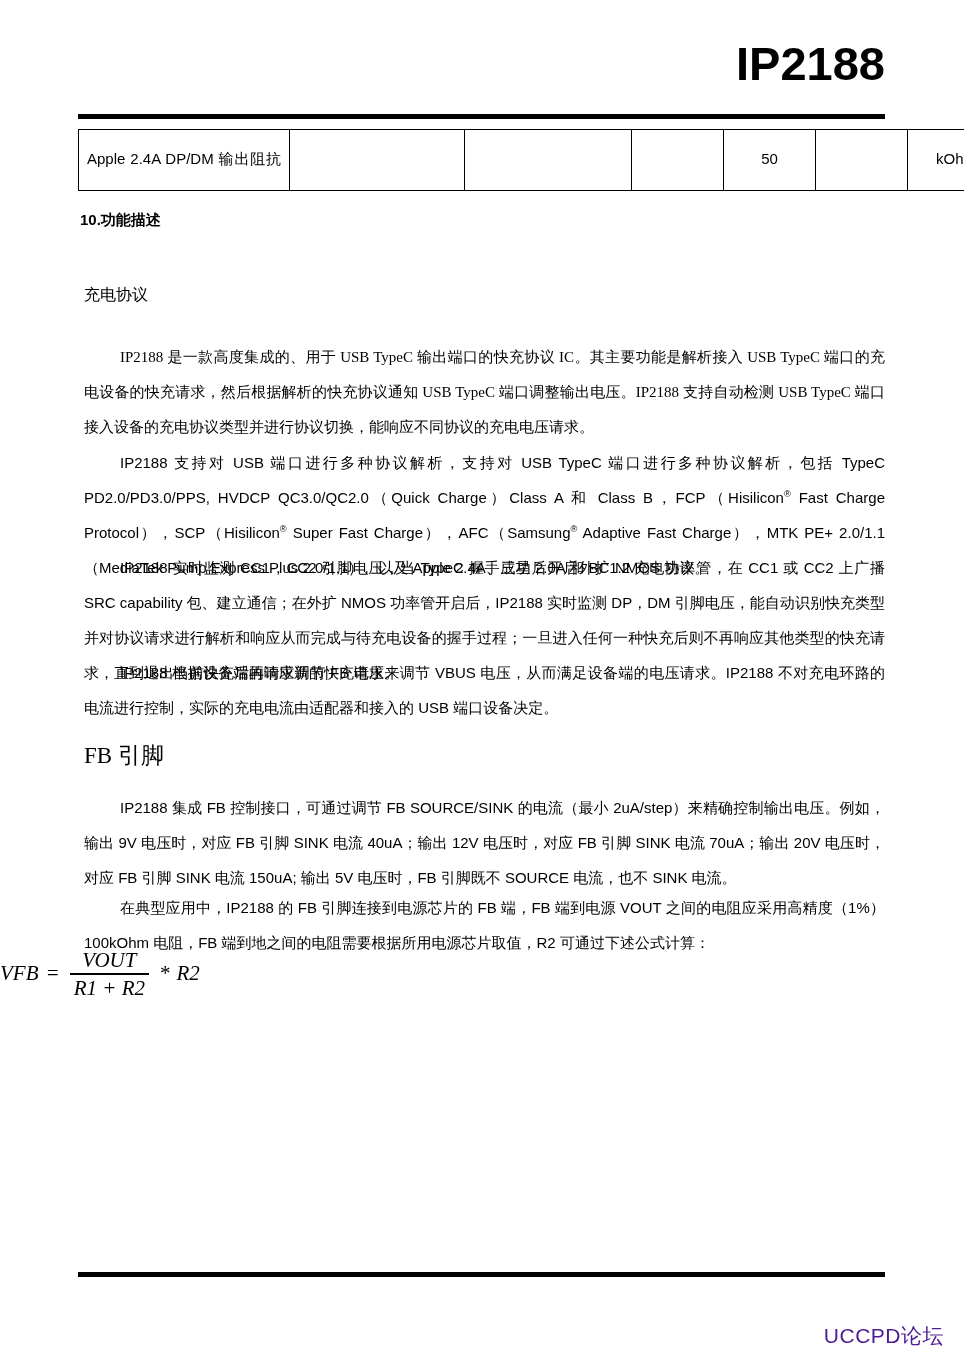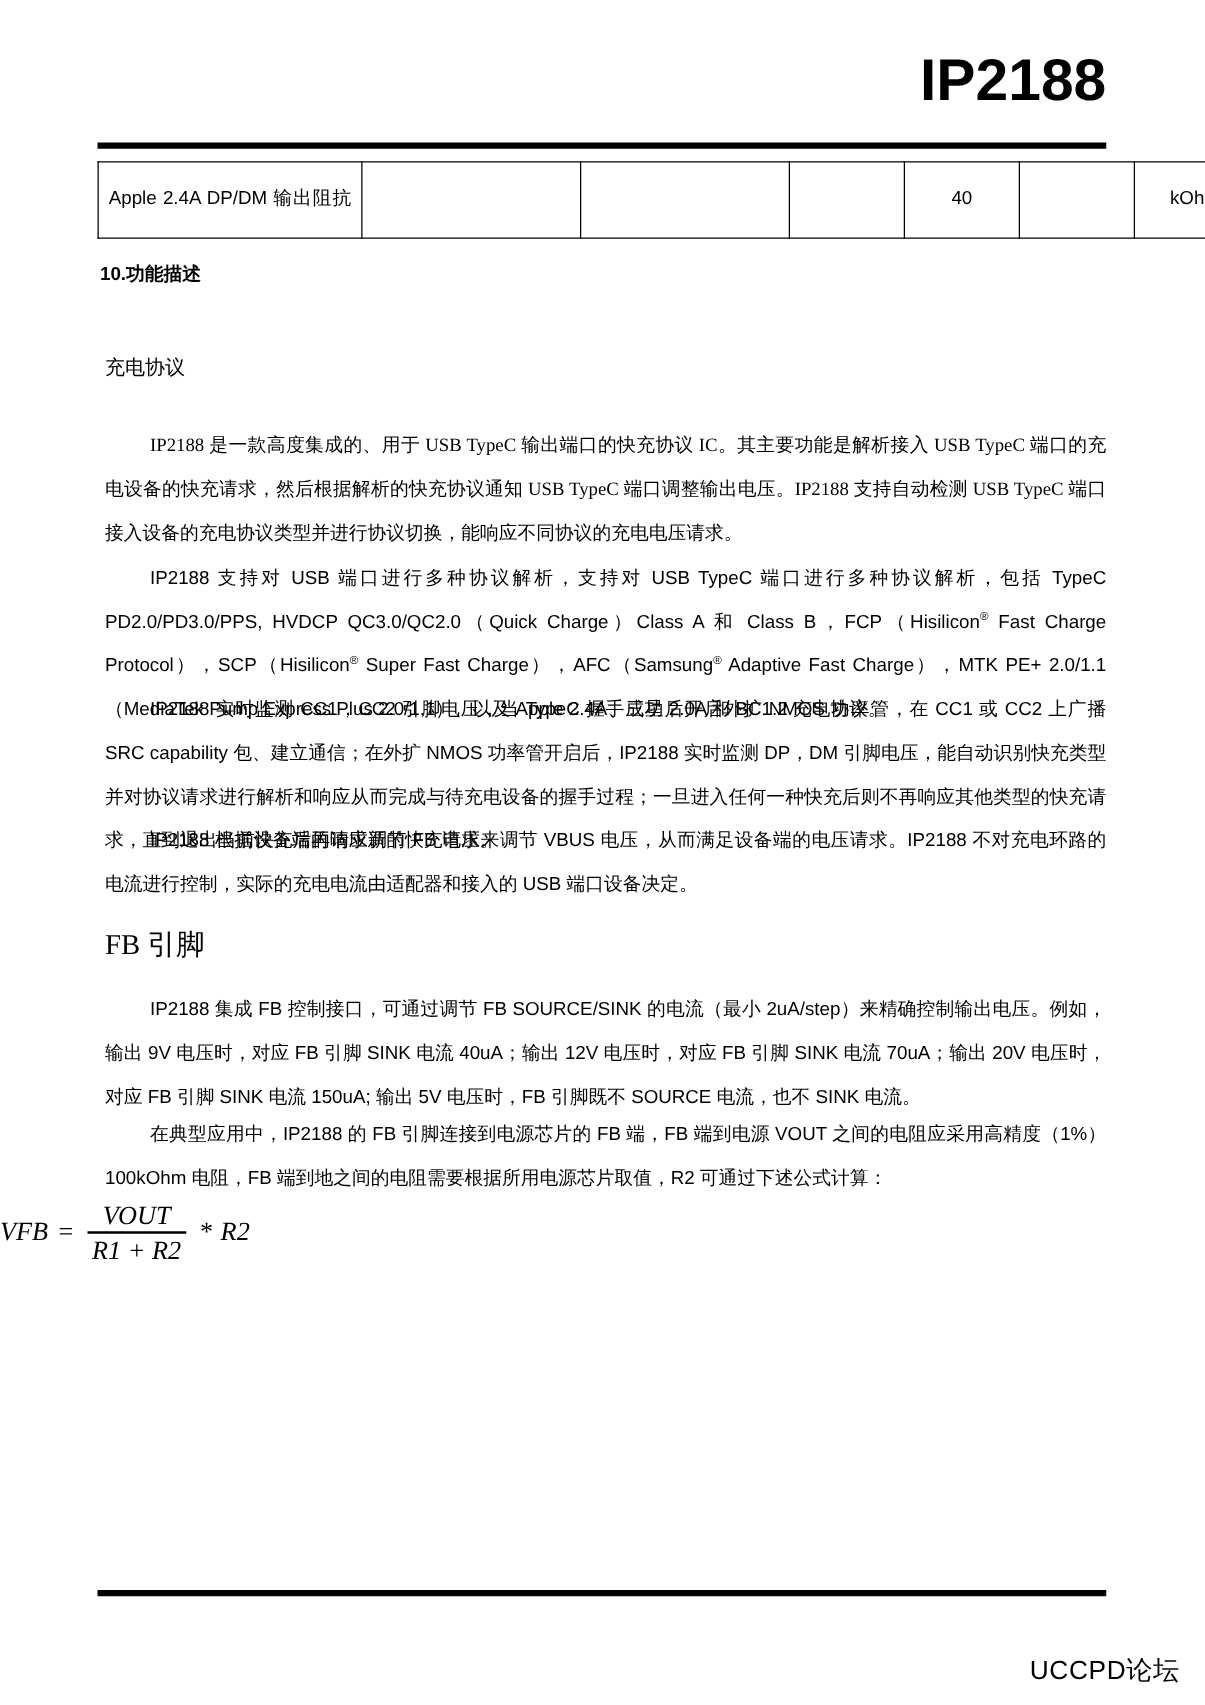--- a/index.html
+++ b/index.html
@@ -119,21 +119,21 @@
   .formula .eq-row {
     display: inline-flex;
     align-items: center;
     gap: 7px;
   }
   .frac {
     display: inline-flex;
     flex-direction: column;
     align-items: center;
     vertical-align: middle;
-    margin: 12px 3px;
+    margin: 0 3px;
   }
   .frac .num {
     padding: 0 4px 1px 4px;
     line-height: 1.15;
   }
   .frac .bar {
     width: 100%;
     height: 1.6px;
     background: #000;
   }
@@ -149,21 +149,21 @@
     top: 1272px;
     width: 807px;
     height: 5px;
     background: #000000;
   }
   .watermark {
     position: absolute;
     right: 20px;
     top: 1322px;
     font-size: 21px;
-    color: #000000;
+    color: #4c1d95;
     font-family: "Liberation Sans", "DejaVu Sans", sans-serif;
     letter-spacing: 0.5px;
     white-space: nowrap;
   }
 </style>
 </head>
 <body>
 
 <div class="page">
 
@@ -171,21 +171,21 @@
 
   <div class="header-rule"></div>
 
   <table class="spec-table">
     <tbody>
       <tr>
         <td class="c-param">Apple 2.4A DP/DM 输出阻抗</td>
         <td class="c-b1"></td>
         <td class="c-b2"></td>
         <td class="c-b3"></td>
-        <td class="c-typ">40</td>
+        <td class="c-typ">50</td>
         <td class="c-b4"></td>
         <td class="c-unit">kOhm</td>
       </tr>
     </tbody>
   </table>
 
   <div class="h-section" style="top:212px;">10.功能描述</div>
 
   <div class="h-sub" style="top:287px;">充电协议</div>
 

